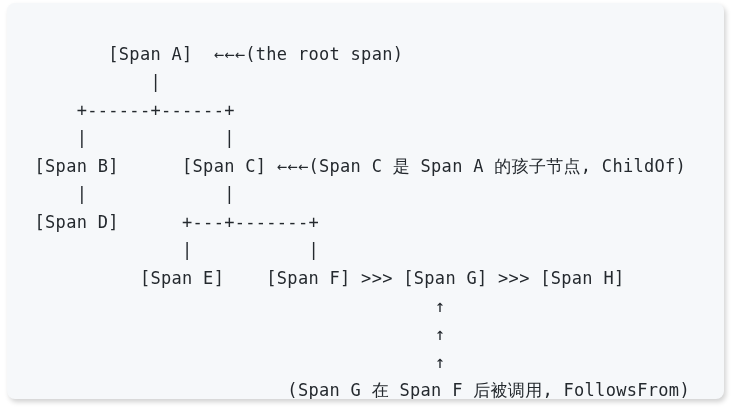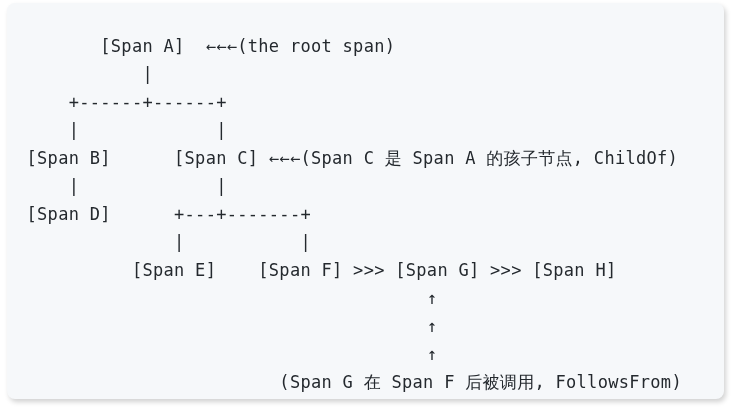--- a/index.html
+++ b/index.html
@@ -23,21 +23,21 @@
     top: 3px;
     width: 717px;
     height: 396px;
     background: #f6f8fa;
     border-radius: 8px;
     box-shadow: 2px 3px 5px rgba(0, 0, 0, 0.18);
     box-sizing: border-box;
     overflow: hidden;
   }
   pre.ascii {
-    margin: 0;
+    margin: 8px;
     padding: 29px 6px 0 9px;
     font-family: "DejaVu Sans Mono", "Liberation Mono", monospace;
     font-size: 17px;
     line-height: 28px;
     letter-spacing: 0.3px;
     color: #24292e;
     white-space: pre;
     tab-size: 4;
   }
 </style>

